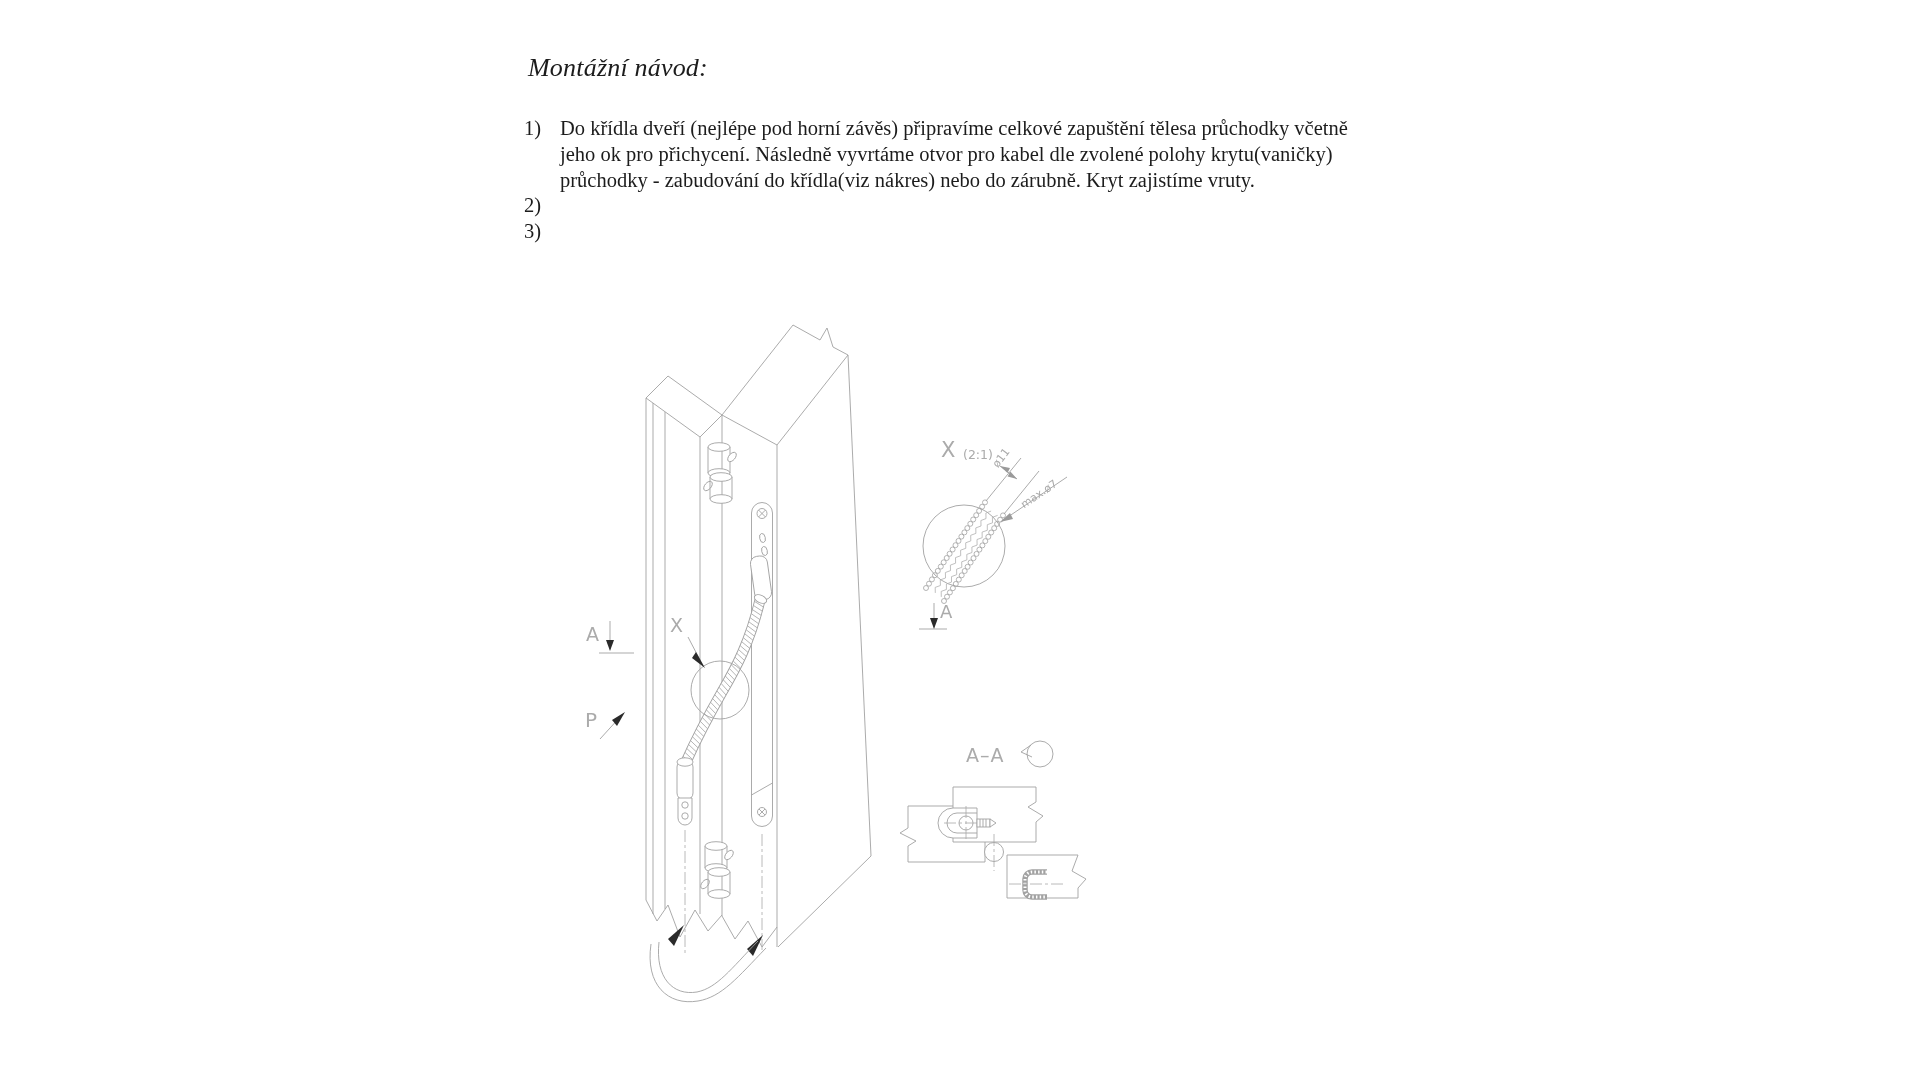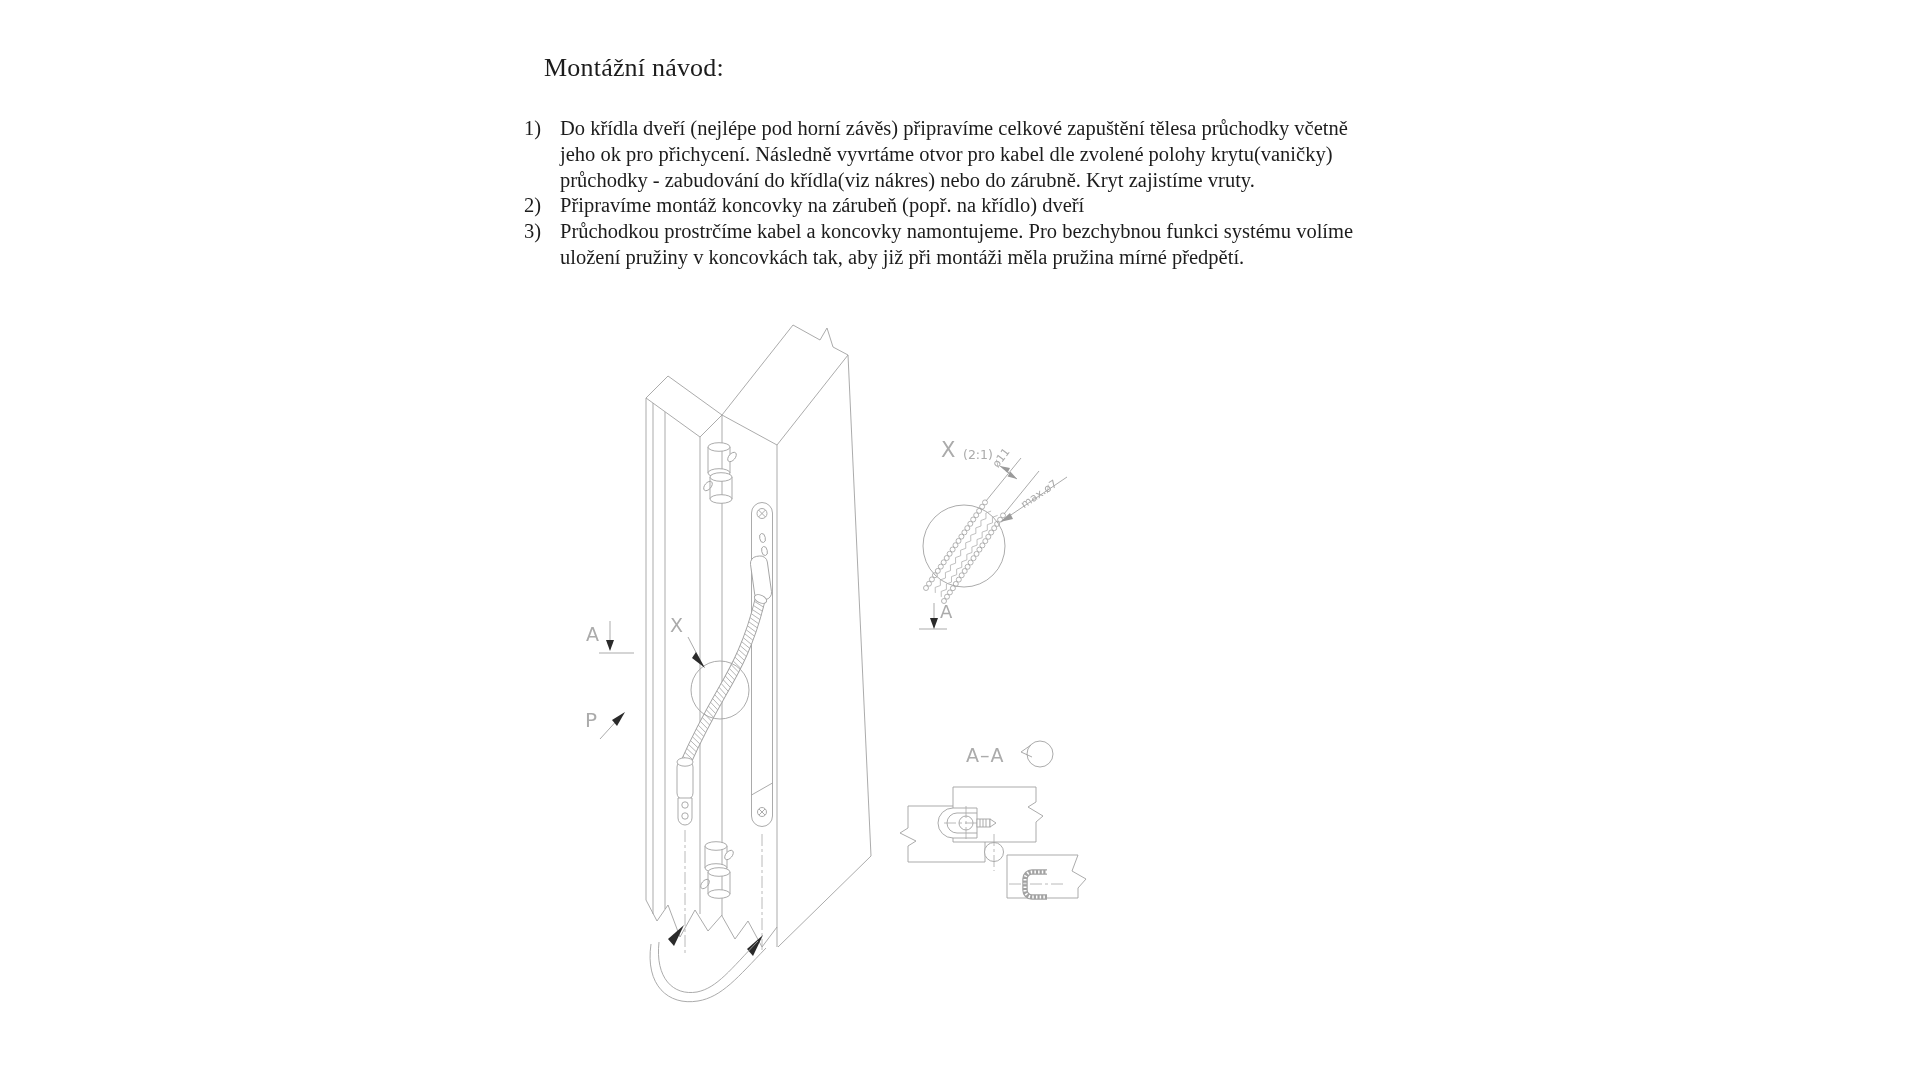--- a/index.html
+++ b/index.html
@@ -1,19 +1,19 @@
 <!DOCTYPE html>
 <html><head>
 <meta charset="utf-8">
 <style>
   html,body{margin:0;padding:0;background:#fff;}
   .page{position:relative;width:1920px;height:1080px;background:#fff;overflow:hidden;
         font-family:"Liberation Serif", serif;color:#1c1c1c;}
-  .doc-title{position:absolute;left:528px;top:53px;font-size:26px;
-             letter-spacing:.2px;margin-left:16px;}
+  .doc-title{position:absolute;left:528px;top:53px;font-size:26px;font-style:italic;
+             letter-spacing:.2px;}
   .instructions{position:absolute;left:524px;top:116px;width:920px;font-size:20.5px;line-height:25.8px;}
   .instr-item{display:flex;align-items:flex-start;}
   .instr-marker{flex:0 0 36px;}
   .instr-text{white-space:pre;font-family:Liberation Serif, serif;}
   svg text{font-family:"DejaVu Sans", sans-serif;fill:#ababab;}
   .ln{stroke:#a2a2a2;stroke-width:0.9;fill:none;}
   .lnw{stroke:#a2a2a2;stroke-width:0.9;fill:#ffffff;}
   .cl{stroke:#a8a8a8;stroke-width:0.8;fill:none;stroke-dasharray:12 3 3 3;}
   .darkfill{fill:#2a2a2a;stroke:none;}
   .grayfill{fill:#9a9a9a;stroke:none;}
@@ -27,26 +27,23 @@
 
   <div class="instructions">
     <div class="instr-item">
       <div class="instr-marker">1)</div>
       <div class="instr-text">Do křídla dveří (nejlépe pod horní závěs) připravíme celkové zapuštění tělesa průchodky včetně
 jeho ok pro přichycení. Následně vyvrtáme otvor pro kabel dle zvolené polohy krytu(vaničky)
 průchodky - zabudování do křídla(viz nákres) nebo do zárubně. Kryt zajistíme vruty.</div>
     </div>
     <div class="instr-item">
       <div class="instr-marker">2)</div>
-      <div class="instr-text">Připravíme montáž koncovky na zárubeň (popř. na křídlo) dveří</div>
     </div>
     <div class="instr-item">
       <div class="instr-marker">3)</div>
-      <div class="instr-text">Průchodkou prostrčíme kabel a koncovky namontujeme. Pro bezchybnou funkci systému volíme
-uložení pružiny v koncovkách tak, aby již při montáži měla pružina mírné předpětí.</div>
     </div>
   </div>
 
   <svg style="position:absolute;left:555px;top:290px;" width="570" height="730" viewBox="555 290 570 730" xmlns="http://www.w3.org/2000/svg">
 
     <g>
       <polygon class="ln" points="700,437 646,398 668,376 722,415"></polygon>
       <line class="ln" x1="646" y1="398" x2="646" y2="900"></line>
       <line class="ln" x1="653" y1="403" x2="653" y2="914"></line>
       <line class="ln" x1="665" y1="412" x2="665" y2="909"></line>

